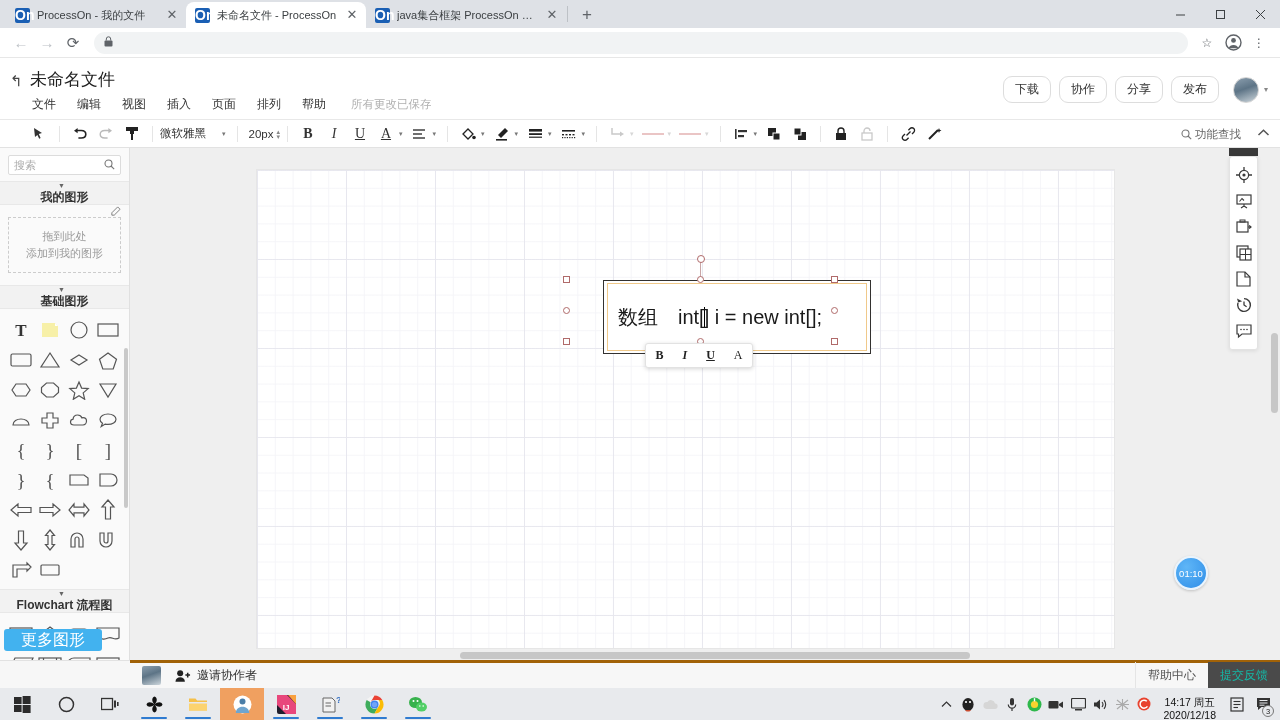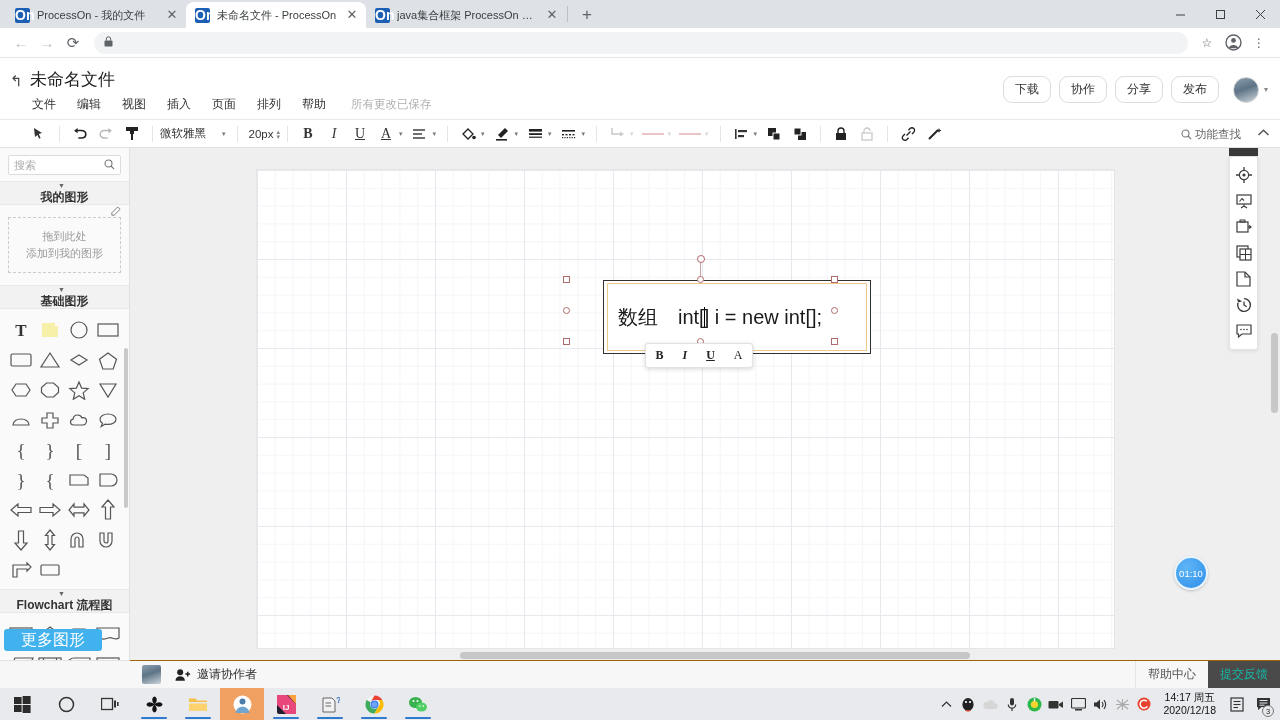--- a/index.html
+++ b/index.html
@@ -248,21 +248,21 @@
     width:25px; height:26px; display:flex; align-items:center; justify-content:center;
     color:#4a4a4a;
   }
   .right-tools-top {
     position:absolute; right:22px; top:148px; width:29px; height:8px; background:#3a3a3a;
   }
 
   
   .bottombar {
     position:absolute; left:130px; top:660px; width:1150px; height:28px;
-    background:#f7f7f7; border-top:1px solid #a16207;
+    background:#f7f7f7; border-top:3px solid #a16207;
     display:flex; align-items:center; padding-left:12px;
   }
   .bb-avatar {
     width:19px; height:19px; border-radius:2px;
     background:linear-gradient(160deg,#8da0b0 0%,#5d7486 45%,#cdd6dc 100%);
   }
   .bb-invite { display:flex; align-items:center; margin-left:14px; font-size:12px; color:#333; }
   .bb-right { margin-left:auto; display:flex; align-items:stretch; height:28px; }
   .bb-help {
     display:flex; align-items:center; padding:0 12px; font-size:12px; color:#555;
@@ -297,21 +297,21 @@
   }
   .tbtn.running::after {
     content:""; position:absolute; left:9px; right:9px; bottom:1px; height:2px;
     background:#2f7bd0; border-radius:1px;
   }
   .tbtn.active { background:#f0a060; }
   .tbtn.active::after { background:#e06c20; }
   .tray { margin-left:auto; display:flex; align-items:center; padding-right:4px; }
   .tray .ti { width:22px; height:32px; display:flex; align-items:center; justify-content:center; font-size:12px; color:#333; }
   .clock {
-    display:flex; flex-direction:column; align-items:center; justify-content:center;
+    display:flex; flex-direction:column; align-items:center; justify-content:space-between;
     font-size:10.5px; color:#111; line-height:13px; padding:0 8px; height:16px;
   }
   .notif { width:26px; height:32px; display:flex; align-items:center; justify-content:center; position:relative; }
   .notif .cnt {
     position:absolute; right:2px; bottom:3px; width:12px; height:12px; border-radius:50%;
     background:#e8eaed; border:1px solid #777; color:#222; font-size:7.5px;
     display:flex; align-items:center; justify-content:center;
   }
 </style>
 </head>

